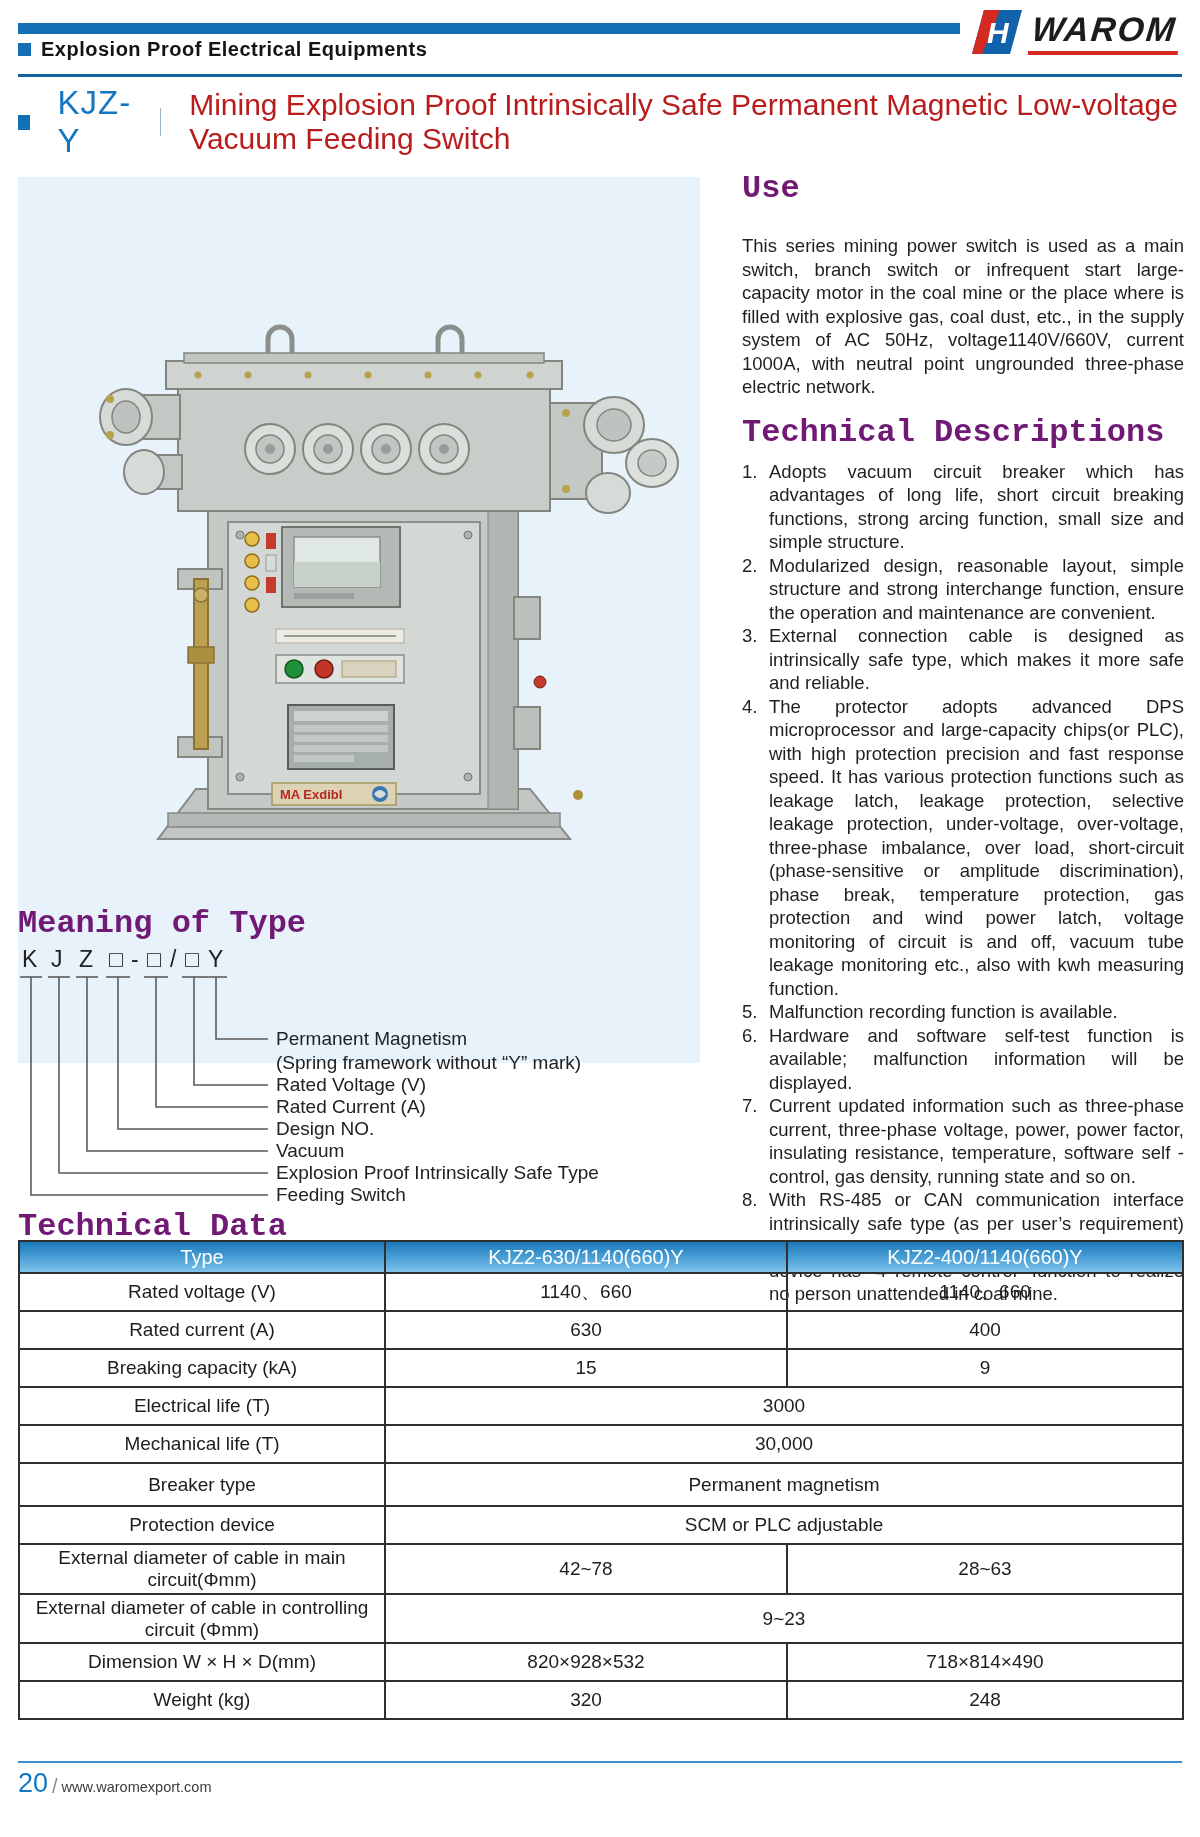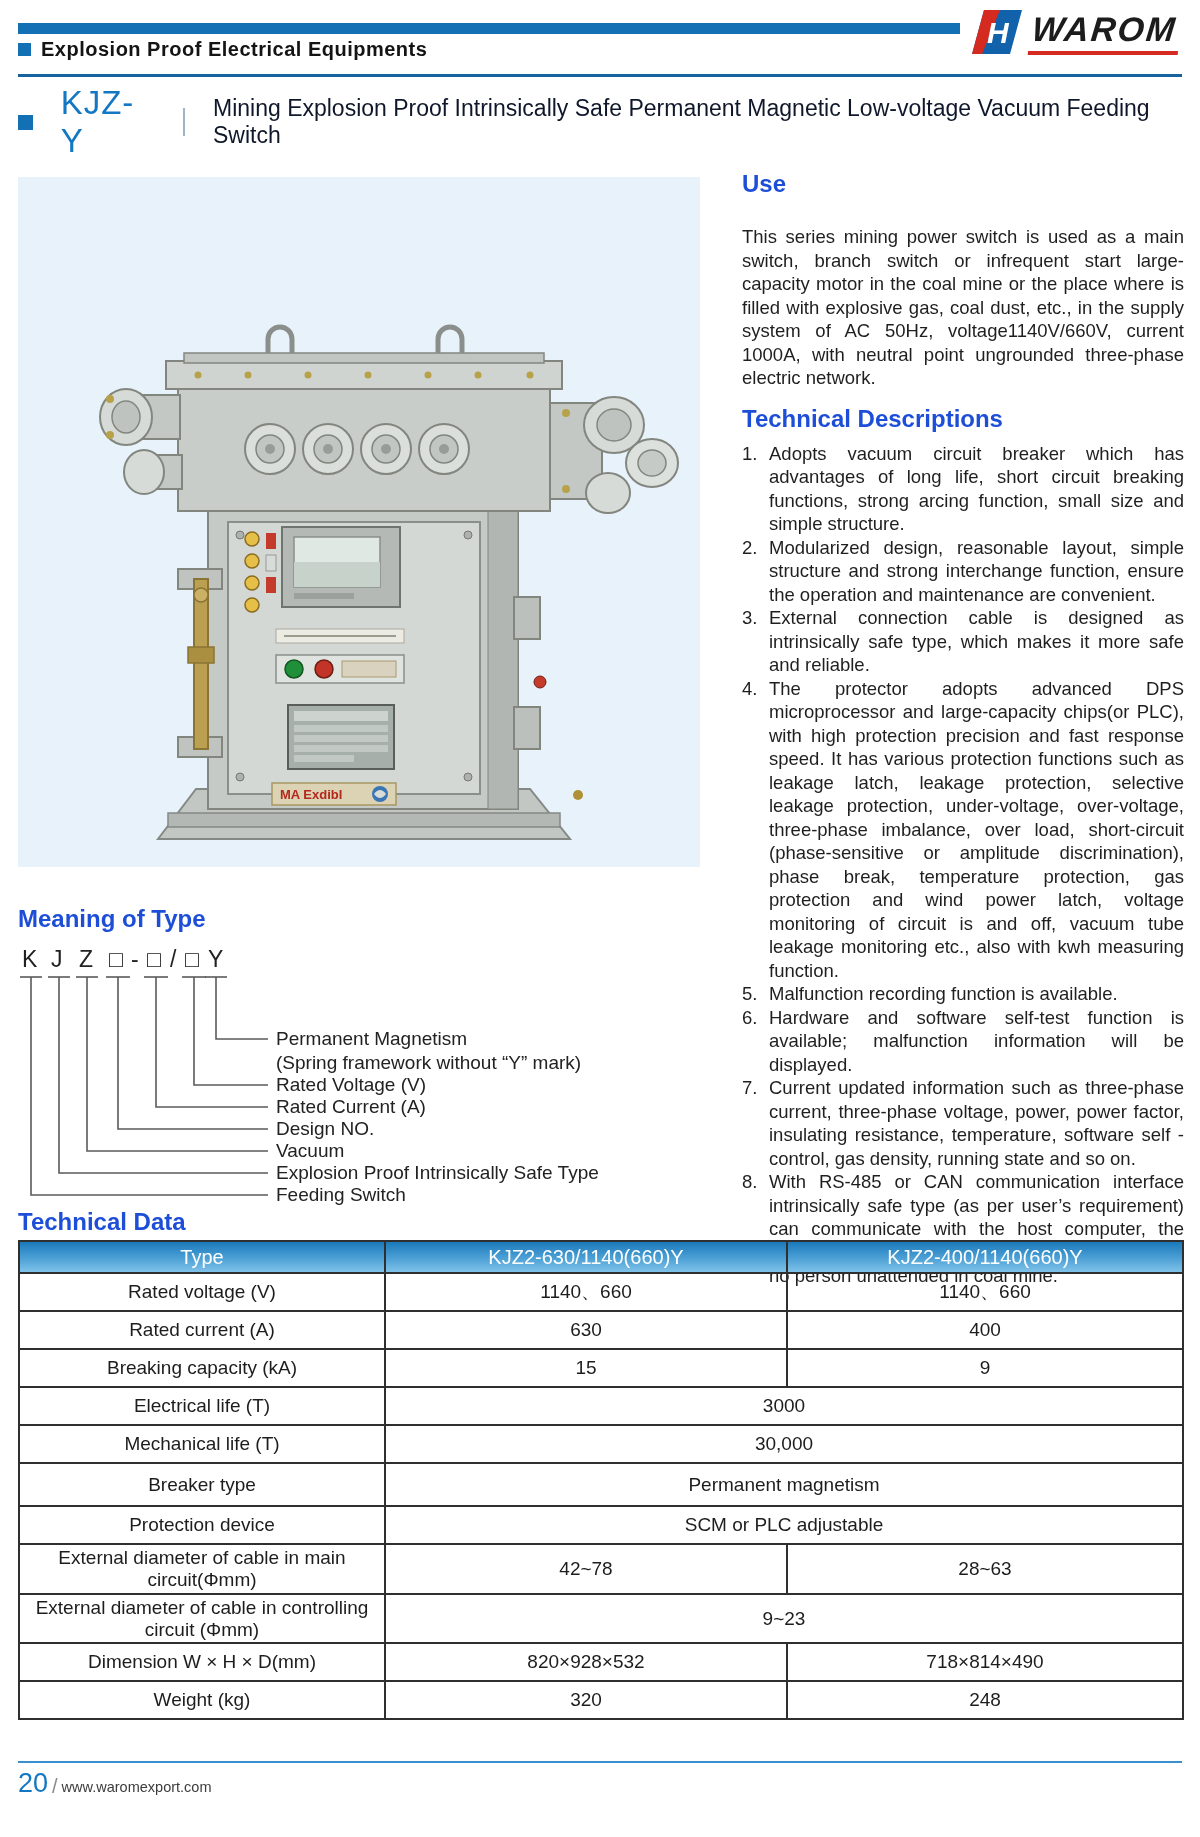--- a/index.html
+++ b/index.html
@@ -12,28 +12,28 @@
   .logo-word { font-size:34px; font-weight:bold; font-style:italic; letter-spacing:2px; color:#1c1c1c;
                border-bottom:4px solid #d42a20; padding:0 4px 2px 2px; transform:skewX(-6deg); }
   .section-row { position:absolute; left:18px; top:38px; display:flex; align-items:center; gap:10px; }
   .bullet-sm { width:13px; height:13px; background:#1470b4; }
   .section-title { font-size:20px; font-weight:bold; color:#141414; letter-spacing:.5px; }
   .header-rule { position:absolute; left:18px; top:74px; width:1164px; height:3px; background:#15639f; }
   .title-row { position:absolute; left:18px; top:84px; display:flex; align-items:center; gap:28px; }
   .bullet-lg { width:15px; height:15px; background:#1470b4; }
   .model { font-size:33px; color:#1377c2; letter-spacing:1px; }
   .title-divider { width:2px; height:28px; background:#9fb4c4; }
-  .subtitle { font-size:23px; color:#0f172a; }
-
-  
-  .photo-box { position:absolute; left:18px; top:177px; width:682px; height:690px; background:#e8f2fb; }
+  .subtitle { font-size:30px; color:#b91c1c; }
+
+  
+  .photo-box { position:absolute; left:18px; top:177px; width:682px; height:886px; background:#e8f2fb; }
 
   
   .right-col { position:absolute; left:742px; top:170px; width:442px; }
-  h2.sec { font-size:24px; font-weight:bold; color:#1d4ed8; margin-bottom:9px; }
+  h2.sec { font-size:32px; font-weight:bold; color:#701a75; margin-bottom:9px;font-family:Liberation Mono, monospace; }
   .body-text { font-size:18.5px; line-height:23.5px; color:#1f1f1f; text-align:justify;margin-top:27px; }
   .tech-head { margin-top:15px; }
   ol.tech-list { list-style:none; counter-reset:td; }
   ol.tech-list li { counter-increment:td; position:relative; padding-left:27px;
                     font-size:18.5px; line-height:23.5px; color:#1f1f1f; text-align:justify; }
   ol.tech-list li::before { content:counter(td) "."; position:absolute; left:0; top:0; }
 
   
   .meaning-head { position:absolute; left:18px; top:905px; }
   .type-diagram { position:absolute; left:18px; top:945px; }

